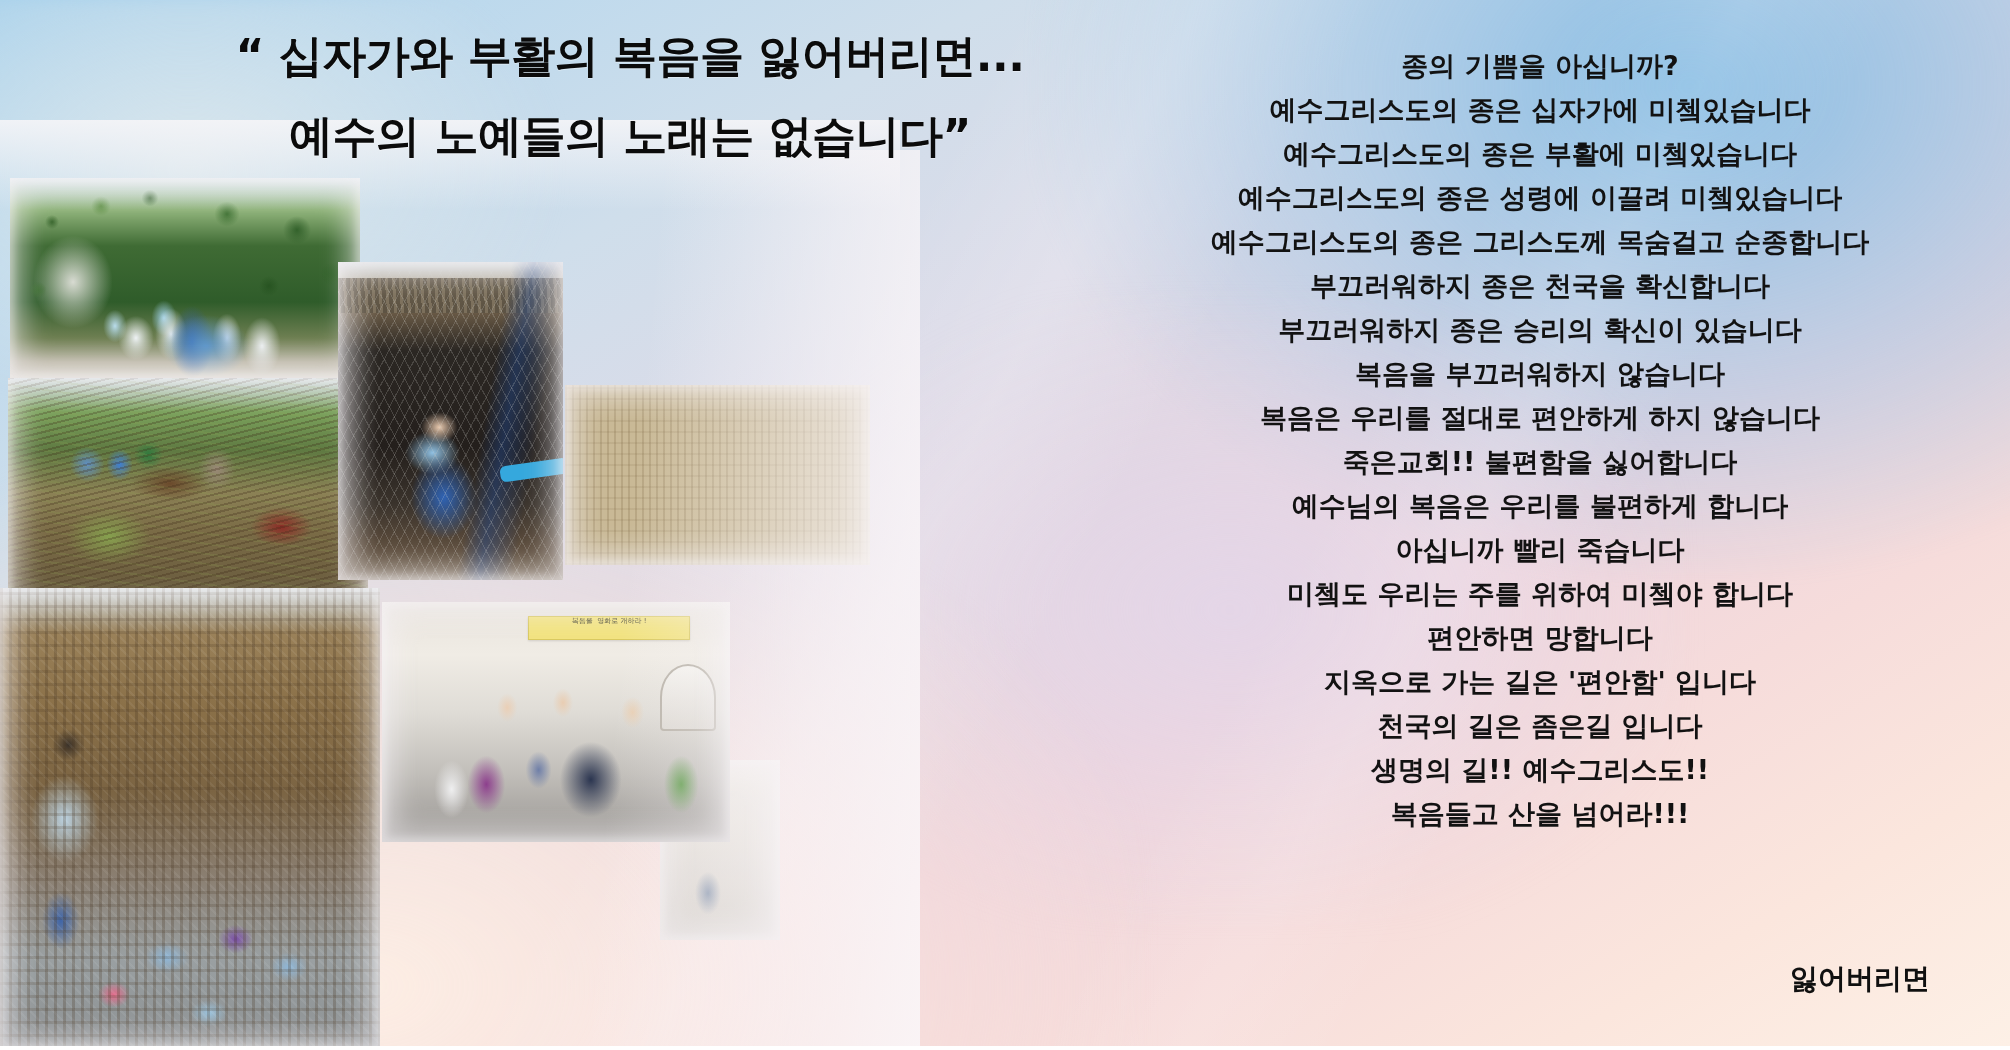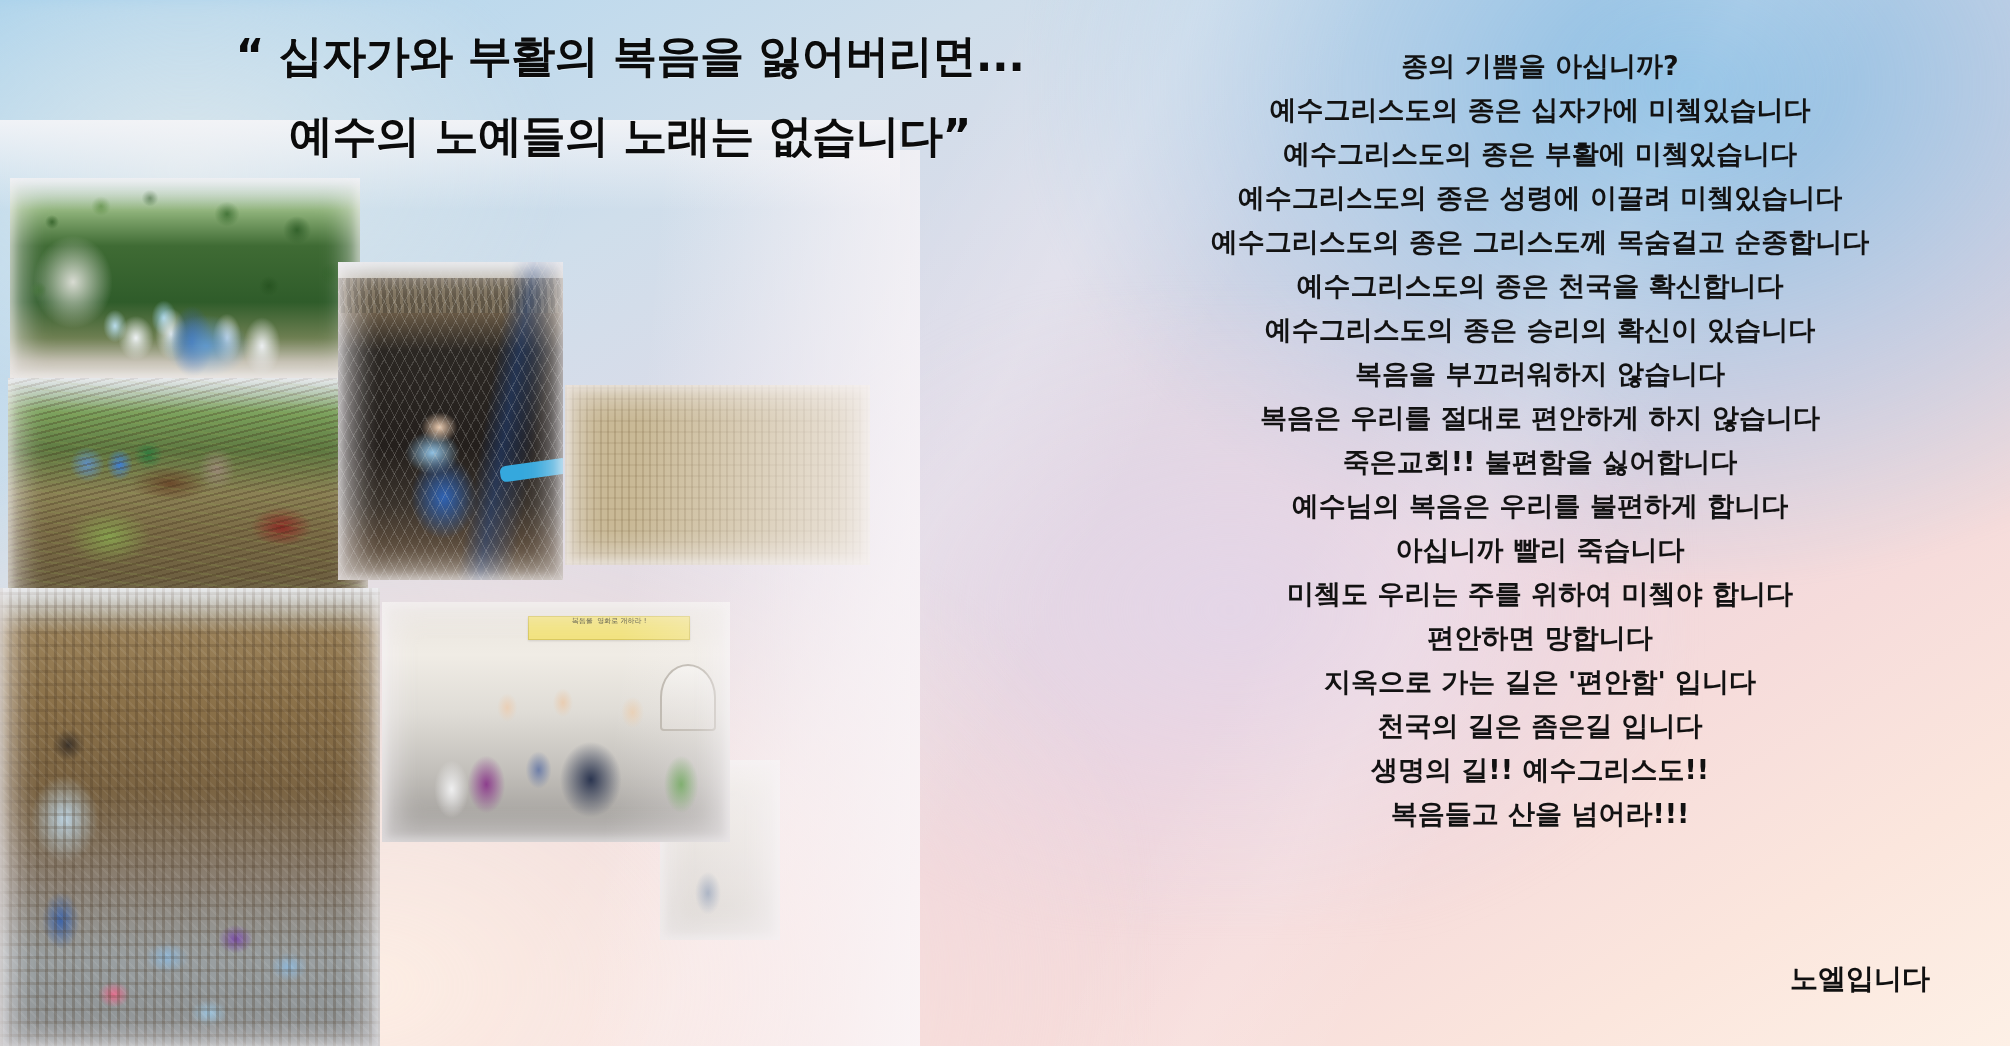--- a/index.html
+++ b/index.html
@@ -385,30 +385,30 @@
     <span class="hl-line">“ 십자가와 부활의 복음을 잃어버리면...</span>
     <span class="hl-line">예수의 노예들의 노래는 없습니다”</span>
   </div>
 
   <div class="creed">
     <span class="creed-line">종의 기쁨을 아십니까?</span>
     <span class="creed-line">예수그리스도의 종은 십자가에 미쳌있습니다</span>
     <span class="creed-line">예수그리스도의 종은 부활에 미쳌있습니다</span>
     <span class="creed-line">예수그리스도의 종은 성령에 이끌려 미쳌있습니다</span>
     <span class="creed-line">예수그리스도의 종은 그리스도께 목숨걸고 순종합니다</span>
-    <span class="creed-line">예수그리스도의 종은 천국을 확신합니다</span>
-    <span class="creed-line">예수그리스도의 종은 승리의 확신이 있습니다</span>
+    <span class="creed-line">부끄러워하지 종은 천국을 확신합니다</span>
+    <span class="creed-line">부끄러워하지 종은 승리의 확신이 있습니다</span>
     <span class="creed-line">복음을 부끄러워하지 않습니다</span>
     <span class="creed-line">복음은 우리를 절대로 편안하게 하지 않습니다</span>
     <span class="creed-line">죽은교회!! 불편함을 싫어합니다</span>
     <span class="creed-line">예수님의 복음은 우리를 불편하게 합니다</span>
     <span class="creed-line">아십니까 빨리 죽습니다</span>
     <span class="creed-line">미쳌도 우리는 주를 위하여 미쳌야 합니다</span>
     <span class="creed-line">편안하면 망합니다</span>
     <span class="creed-line">지옥으로 가는 길은 '편안함' 입니다</span>
     <span class="creed-line">천국의 길은 좀은길 입니다</span>
     <span class="creed-line">생명의 길!! 예수그리스도!!</span>
     <span class="creed-line">복음들고 산을 넘어라!!!</span>
   </div>
 
-  <div class="signature">노엘입니다</div>
+  <div class="signature">잃어버리면</div>
 
 </div>
 
 </body></html>

